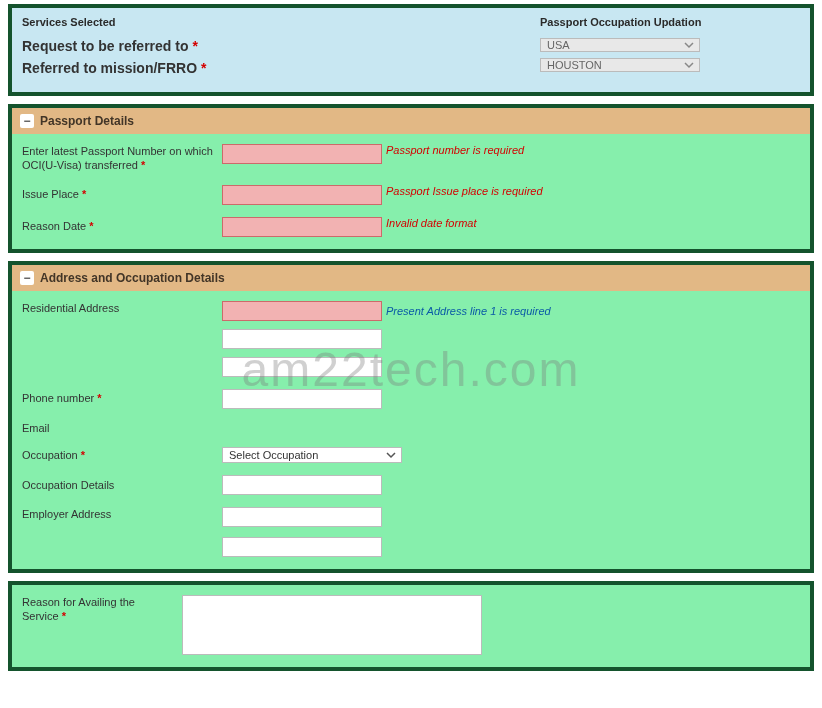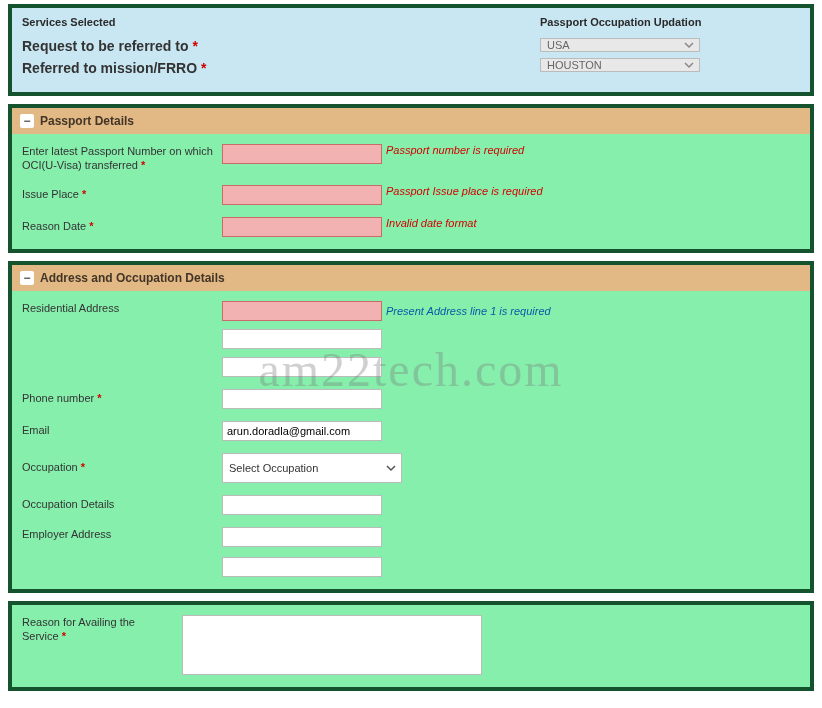--- a/index.html
+++ b/index.html
@@ -110,21 +110,21 @@
   }
   .svc-title {
     font-weight: bold;
     font-size: 11px;
     color: #2a2a2a;
     margin-bottom: 10px;
   }
   .dropdown {
     position: relative;
     width: 180px;
-    height: 30px;
+    height: 16px;
     border: 1px solid #bbb;
     background: #fff;
     display: flex;
     align-items: center;
     padding: 0 22px 0 6px;
     font-size: 11px;
     color: #333;
   }
   .dropdown .chev {
     position: absolute;
@@ -154,21 +154,21 @@
     color: #333;
     padding-right: 8px;
     line-height: 1.3;
   }
   .watermark {
     position: absolute;
     left: 50%;
     top: 338px;
     transform: translateX(-50%);
     font-size: 48px;
-    font-family: Liberation Serif, serif;
+    font-family: Liberation Sans, sans-serif;
     color: rgba(120,120,120,0.35);
     pointer-events: none;
     user-select: none;
     letter-spacing: 2px;
     white-space: nowrap;
   }
   .container { position: relative; }
   .chev svg { display: block; }
 </style>
 </head>
@@ -271,21 +271,20 @@
         </div>
       </div>
       <div class="form-row">
         <div class="form-label">
           <span>Phone number</span> <span class="asterisk">*</span>
         </div>
         <input type="text" class="text-input" style="">
       </div>
       <div class="form-row">
         <div class="form-label">Email</div>
-        <input type="text" class="text-input" value="arun.doradla@gmail.com" style="">
       </div>
       <div class="form-row">
         <div class="form-label">
           <span>Occupation</span> <span class="asterisk">*</span>
         </div>
         <div class="dropdown">
           <span>Select Occupation</span>
           <span class="chev">
             <svg width="12" height="12" viewBox="0 0 12 12">
                 <path d="M2 4 L6 8 L10 4" fill="none" stroke="#555" stroke-width="1.5"></path>

